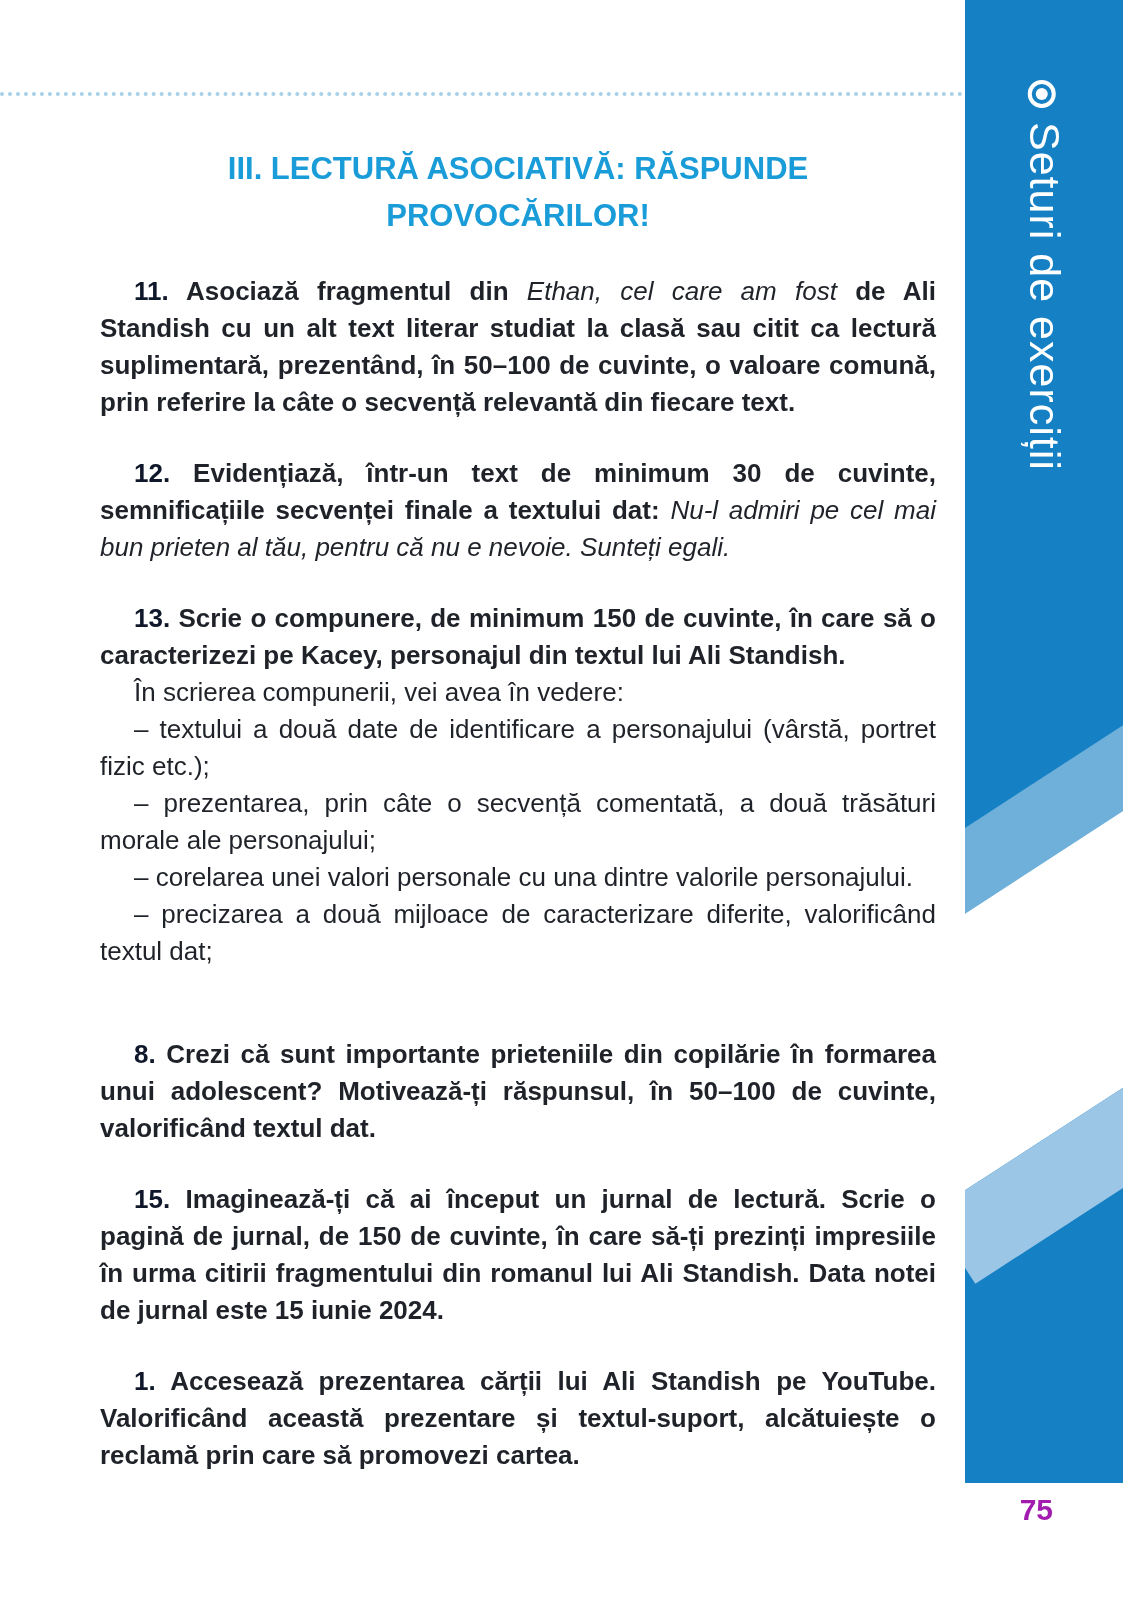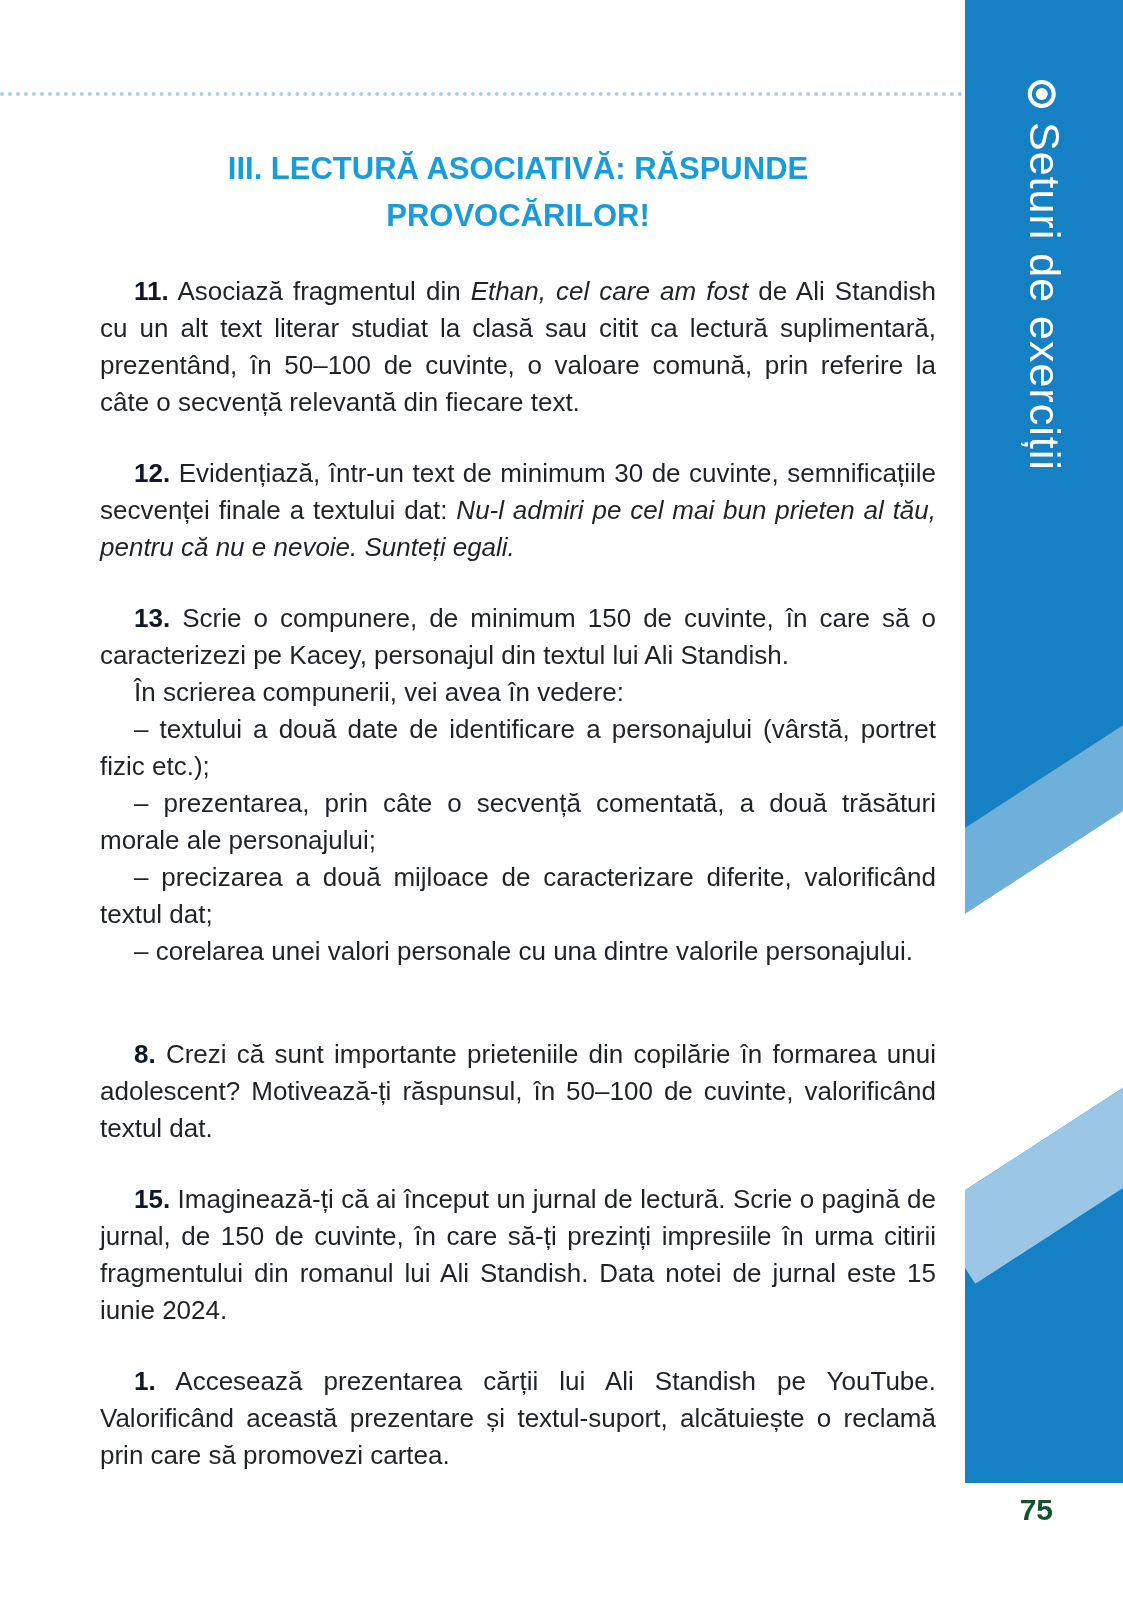--- a/index.html
+++ b/index.html
@@ -35,21 +35,21 @@
     font-weight: 700;
     text-align: center;
     text-indent: 0;
   }
   .title-iii { margin-bottom: 26px; }
   .title-iv  { margin-top: 66px; margin-bottom: 30px; line-height: 1.62; }
   .tline { display: block; }
   p.item  { text-indent: 34px; margin-top: 34px; }
   p.plain { text-indent: 34px; margin-top: 0; font-weight: 400; }
   .num { color: #0f172a; font-weight: 700; }
-  .b { font-weight: 400; }
+  .b { font-weight: 700; }
   .i { font-style: italic; font-weight: 400; }
   .sidebar {
     position: absolute;
     top: 0; left: 965px;
     width: 158px; height: 1483px;
     background: #1580c4;
     overflow: hidden;
   }
   .stripes {
     position: absolute;
@@ -80,21 +80,21 @@
     transform: translateX(-50%);
     writing-mode: vertical-rl;
     color: #ffffff;
     font-size: 43px;
     letter-spacing: 1px;
     white-space: nowrap;
   }
   .page-number {
     position: absolute;
     right: 70px; bottom: 72px;
-    color: #14532d;
+    color: #a21caf;
     font-size: 30px;
     font-weight: 700;
   }
 </style>
 </head>
 <body>
 
 <div class="page">
 
   <div class="dotted-rule"></div>
@@ -105,22 +105,22 @@
 
     <p class="item"><span class="num">11.</span><span><span class="b"> Asociază fragmentul din </span><span class="i">Ethan, cel care am fost</span><span class="b"> de Ali Standish cu un alt text literar studiat la clasă sau citit ca lectură suplimentară, prezentând, în 50–100 de cuvinte, o valoare comună, prin referire la câte o secvență relevantă din fiecare text.</span></span></p>
 
     <p class="item"><span class="num">12.</span><span><span class="b"> Evidențiază, într-un text de minimum 30 de cuvinte, semnificațiile secvenței finale a textului dat: </span><span class="i">Nu-l admiri pe cel mai bun prieten al tău, pentru că nu e nevoie. Sunteți egali.</span></span></p>
 
     <p class="item"><span class="num">13.</span><span><span class="b"> Scrie o compunere, de minimum 150 de cuvinte, în care să o caracterizezi pe Kacey, personajul din textul lui Ali Standish.</span></span></p>
 
     <p class="plain">În scrierea compunerii, vei avea în vedere:</p>
     <p class="plain">– textului a două date de identificare a personajului (vârstă, portret fizic etc.);</p>
     <p class="plain">– prezentarea, prin câte o secvență comentată, a două trăsături morale ale personajului;</p>
+    <p class="plain">– corelarea unei valori personale cu una dintre valorile personajului.</p>
     <p class="plain">– precizarea a două mijloace de caracterizare diferite, valorificând textul dat;</p>
-    <p class="plain">– corelarea unei valori personale cu una dintre valorile personajului.</p>
 
     <h2 class="title title-iv">
     </h2>
 
     <p class="item"><span class="num">8.</span><span><span class="b"> Crezi că sunt importante prieteniile din copilărie în formarea unui adolescent? Motivează-ți răspunsul, în 50–100 de cuvinte, valorificând textul dat.</span></span></p>
 
     <p class="item"><span class="num">15.</span><span><span class="b"> Imaginează-ți că ai început un jurnal de lectură. Scrie o pagină de jurnal, de 150 de cuvinte, în care să-ți prezinți impresiile în urma citirii fragmentului din romanul lui Ali Standish. Data notei de jurnal este 15 iunie 2024.</span></span></p>
 
     <p class="item"><span class="num">1.</span><span><span class="b"> Accesează prezentarea cărții lui Ali Standish pe YouTube. Valorificând această prezentare și textul-suport, alcătuiește o reclamă prin care să promovezi cartea.</span></span></p>
 

